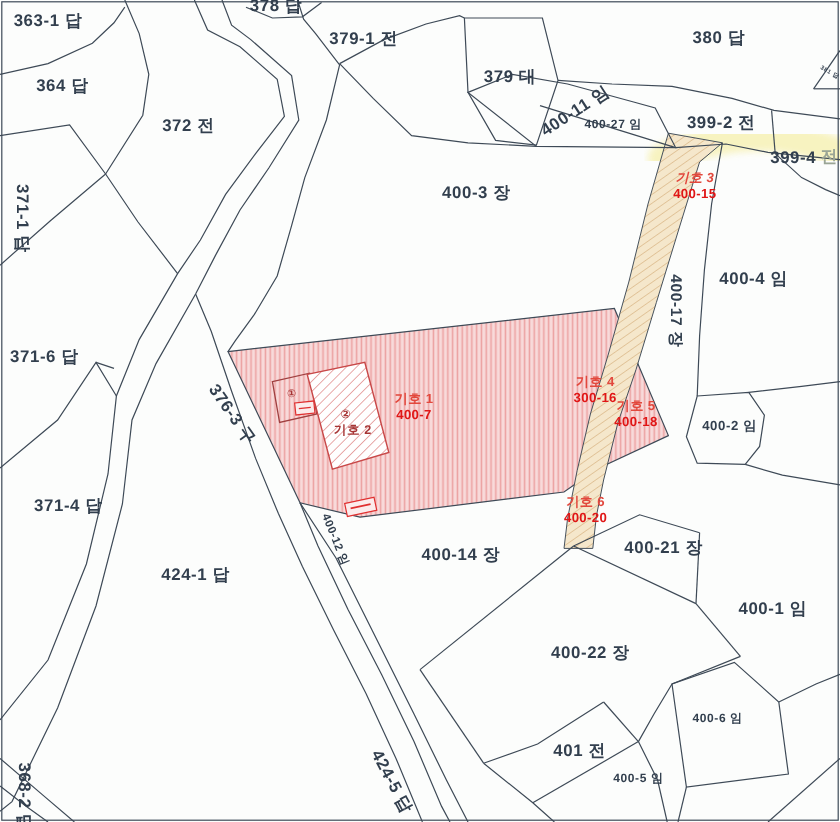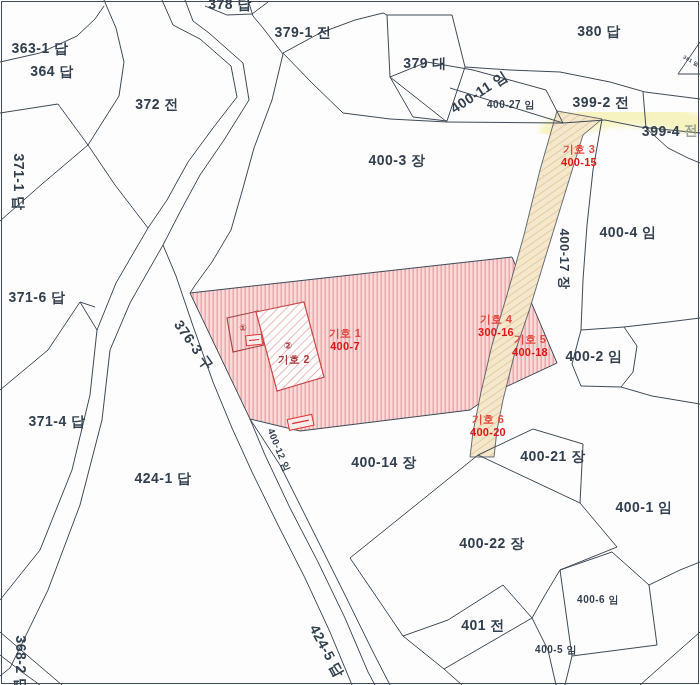--- a/index.html
+++ b/index.html
@@ -119,21 +119,21 @@
       <polyline points="560,570 545,595 532,618"></polyline>
       <polygon points="612,552 649,585 657,645 572,656 560,570"></polygon>
       <polyline points="572,656 565,685"></polyline>
       <polyline points="649,585 680,570 700,562"></polyline>
       <polyline points="640,685 700,632"></polyline>
       <polyline points="532,618 548,650 556,685"></polyline>
     </g>
   </svg>
 
   <div id="label-layer">
-      <div class="lbl" style="left: 40px; top: 17px; font-size: 14px; color: rgb(50, 63, 78); transform: translate(-50%, -50%) rotate(0deg); margin-top: 31px;">363-1 답</div>
+      <div class="lbl" style="left: 40px; top: 17px; font-size: 14px; color: rgb(50, 63, 78); transform: translate(-50%, -50%) rotate(0deg);">363-1 답</div>
       <div class="lbl" style="left: 52px; top: 71px; font-size: 14px; color: rgb(50, 63, 78); transform: translate(-50%, -50%) rotate(0deg);">364 답</div>
       <div class="lbl" style="left: 157px; top: 104px; font-size: 14px; color: rgb(50, 63, 78); transform: translate(-50%, -50%) rotate(0deg);">372 전</div>
       <div class="lbl" style="left: 19px; top: 182px; font-size: 14px; color: rgb(50, 63, 78); transform: translate(-50%, -50%) rotate(90deg);">371-1 답</div>
       <div class="lbl" style="left: 37px; top: 297px; font-size: 14px; color: rgb(50, 63, 78); transform: translate(-50%, -50%) rotate(0deg);">371-6 답</div>
       <div class="lbl" style="left: 57px; top: 421px; font-size: 14px; color: rgb(50, 63, 78); transform: translate(-50%, -50%) rotate(0deg);">371-4 답</div>
       <div class="lbl" style="left: 163px; top: 478px; font-size: 14px; color: rgb(50, 63, 78); transform: translate(-50%, -50%) rotate(0deg);">424-1 답</div>
       <div class="lbl" style="left: 21px; top: 664px; font-size: 14px; color: rgb(50, 63, 78); transform: translate(-50%, -50%) rotate(90deg);">368-2 답</div>
       <div class="lbl" style="left: 194px; top: 345px; font-size: 14px; color: rgb(50, 63, 78); transform: translate(-50%, -50%) rotate(55deg);">376-3 구</div>
       <div class="lbl" style="left: 327px; top: 651px; font-size: 14px; color: rgb(50, 63, 78); transform: translate(-50%, -50%) rotate(62deg);">424-5 답</div>
       <div class="lbl" style="left: 279px; top: 450px; font-size: 9.5px; color: rgb(50, 63, 78); transform: translate(-50%, -50%) rotate(68deg);">400-12 임</div>
@@ -143,35 +143,35 @@
       <div class="lbl" style="left: 479px; top: 92px; font-size: 14px; color: rgb(50, 63, 78); transform: translate(-50%, -50%) rotate(-33deg);">400-11 임</div>
       <div class="lbl" style="left: 511px; top: 105px; font-size: 10px; color: rgb(50, 63, 78); transform: translate(-50%, -50%) rotate(0deg);">400-27 임</div>
       <div class="lbl" style="left: 599px; top: 31px; font-size: 14px; color: rgb(50, 63, 78); transform: translate(-50%, -50%) rotate(0deg);">380 답</div>
       <div class="lbl" style="left: 691px; top: 61px; font-size: 5px; color: rgb(50, 63, 78); transform: translate(-50%, -50%) rotate(30deg);">381 답</div>
       <div class="lbl" style="left: 601px; top: 102px; font-size: 14px; color: rgb(50, 63, 78); transform: translate(-50%, -50%) rotate(0deg);">399-2 전</div>
       <div class="lbl" style="left: 661px; top: 131px; font-size: 14px; color: rgb(50, 63, 78); transform: translate(-50%, -50%) rotate(0deg);">399-4</div>
       <div class="lbl" style="left: 691px; top: 130px; font-size: 14px; color: rgb(154, 165, 149); transform: translate(-50%, -50%) rotate(0deg);">전</div>
       <div class="lbl" style="left: 397px; top: 160px; font-size: 14px; color: rgb(50, 63, 78); transform: translate(-50%, -50%) rotate(0deg);">400-3 장</div>
       <div class="lbl" style="left: 628px; top: 232px; font-size: 14px; color: rgb(50, 63, 78); transform: translate(-50%, -50%) rotate(0deg);">400-4 임</div>
       <div class="lbl" style="left: 564px; top: 259px; font-size: 13px; color: rgb(50, 63, 78); transform: translate(-50%, -50%) rotate(90deg);">400-17 장</div>
-      <div class="lbl" style="left: 594px; top: 356px; font-size: 14px; color: rgb(50, 63, 78); transform: translate(-50%, -50%) rotate(0deg);">400-2 임</div>
+      <div class="lbl" style="left: 608px; top: 356px; font-size: 11px; color: rgb(50, 63, 78); transform: translate(-50%, -50%) rotate(0deg);">400-2 임</div>
       <div class="lbl" style="left: 553px; top: 456px; font-size: 14px; color: rgb(50, 63, 78); transform: translate(-50%, -50%) rotate(0deg);">400-21 장</div>
       <div class="lbl" style="left: 644px; top: 507px; font-size: 14px; color: rgb(50, 63, 78); transform: translate(-50%, -50%) rotate(0deg);">400-1 임</div>
       <div class="lbl" style="left: 384px; top: 462px; font-size: 14px; color: rgb(50, 63, 78); transform: translate(-50%, -50%) rotate(0deg);">400-14 장</div>
       <div class="lbl" style="left: 492px; top: 543px; font-size: 14px; color: rgb(50, 63, 78); transform: translate(-50%, -50%) rotate(0deg);">400-22 장</div>
       <div class="lbl" style="left: 598px; top: 600px; font-size: 10px; color: rgb(50, 63, 78); transform: translate(-50%, -50%) rotate(0deg);">400-6 임</div>
       <div class="lbl" style="left: 483px; top: 625px; font-size: 14px; color: rgb(50, 63, 78); transform: translate(-50%, -50%) rotate(0deg);">401 전</div>
-      <div class="lbl" style="left: 532px; top: 650px; font-size: 10px; color: rgb(50, 63, 78); transform: translate(-50%, -50%) rotate(0deg); margin-left: 24px;">400-5 임</div>
+      <div class="lbl" style="left: 532px; top: 650px; font-size: 10px; color: rgb(50, 63, 78); transform: translate(-50%, -50%) rotate(0deg);">400-5 임</div>
       <div class="lbl" style="left: 294px; top: 359px; font-size: 10.5px; color: rgb(166, 53, 53); transform: translate(-50%, -50%) rotate(0deg);">기호 2</div>
       <div class="mk" style="left: 345px; top: 340px;">
         <div style="color: rgb(226, 72, 61);">기호 1</div>
         <div style="color: rgb(224, 22, 22);">400-7</div>
       </div>
       <div class="mk" style="left: 579px; top: 156px;">
-        <div style="color: rgb(226, 72, 61);">기호 3</div>
+        <div style="color: rgb(226, 72, 61); font-style: italic;">기호 3</div>
         <div style="color: rgb(224, 22, 22);">400-15</div>
       </div>
       <div class="mk" style="left: 496px; top: 326px;">
         <div style="color: rgb(226, 72, 61);">기호 4</div>
         <div style="color: rgb(224, 22, 22);">300-16</div>
       </div>
       <div class="mk" style="left: 530px; top: 346px;">
         <div style="color: rgb(226, 72, 61);">기호 5</div>
         <div style="color: rgb(224, 22, 22);">400-18</div>
       </div>

